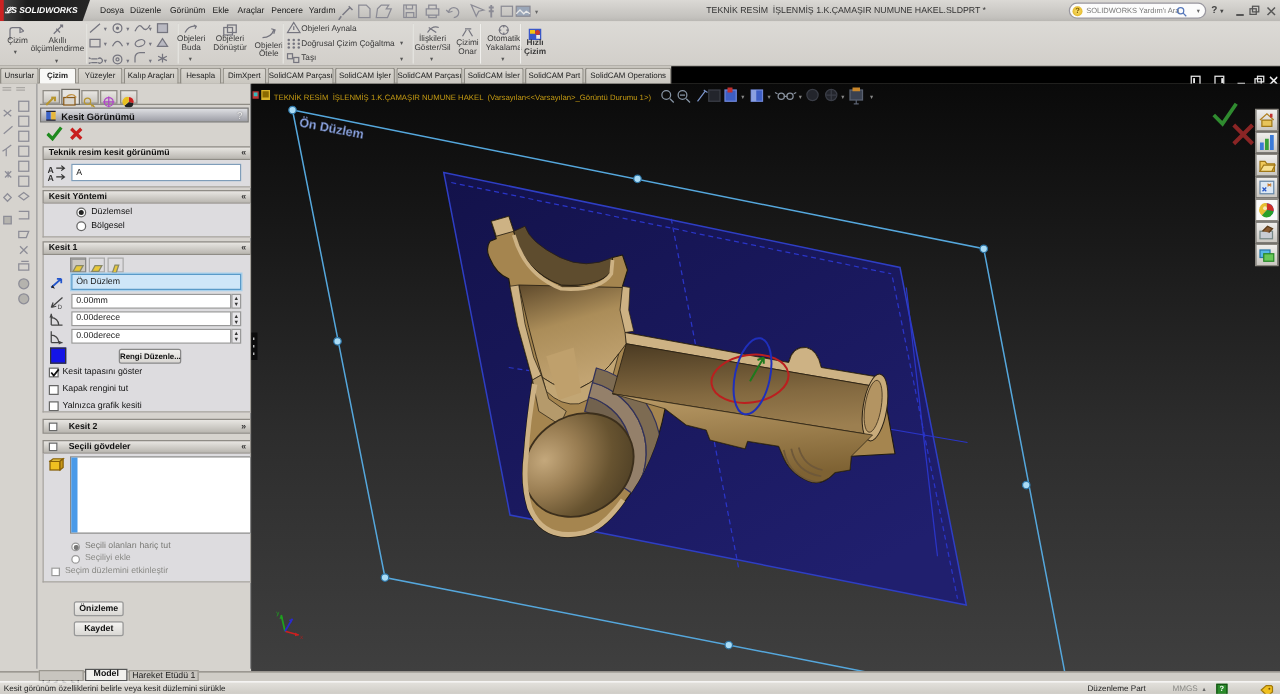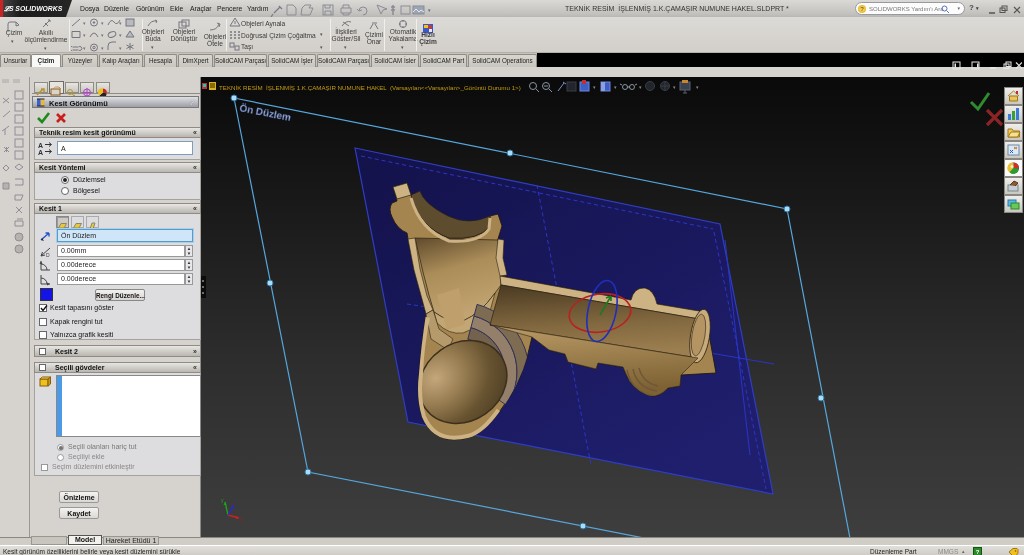--- a/index.html
+++ b/index.html
@@ -16,21 +16,21 @@
 #cmdbar{position:absolute;left:0;top:17px;width:1024px;height:36px;background:linear-gradient(#dcdad6,#d2cfca);border-bottom:1px solid #b3b0aa}
 .sep{position:absolute;top:2px;width:1px;height:32px;background:#b5b2ac;border-right:1px solid #f0efec}
 .cmlabel{position:absolute;font-size:6.6px;color:#3a3a3a;text-align:center;line-height:1.1}
 .cmdrop{position:absolute;font-size:5px;color:#555}
 .gico{color:#75757f;font-size:9px;line-height:1}
 
 #tabrow{position:absolute;left:0;top:53px;width:1024px;height:14px;background:#c6c3bc;border-bottom:1px solid #9b988f}
 .rtab{position:absolute;top:1px;height:13px;background:linear-gradient(#d9d6d0,#c9c6bf);border:1px solid #8f8c85;border-bottom:none;border-radius:2px 2px 0 0;font-size:6.3px;color:#222;text-align:center;line-height:12px;padding:0;overflow:hidden;white-space:nowrap}
 .rtab.active{background:#f8f8f6;font-weight:bold}
 
-#main{position:absolute;left:0;top:77px;width:1024px;height:470px}
+#main{position:absolute;left:0;top:67px;width:1024px;height:470px}
 #lefttools{position:absolute;left:0;top:0;width:29px;height:470px;background:#d6d3ce}
 #panel{position:absolute;left:29px;top:0;width:172px;height:468px;background:#d6d3ce;border-right:1px solid #888;border-left:1px solid #999}
 #viewport{position:absolute;left:201px;top:0;width:823px;height:470px;background:linear-gradient(#0b0b0b,#121212 18%,#2a2a2a 60%,#3f3f3f 100%)}
 
 .grphead{position:absolute;margin:0 2px;height:11px;background:linear-gradient(#e8e6e2,#b9b6b0);border:1px solid #8f8c86;font-size:7px;font-weight:bold;color:#111;line-height:10px;padding-left:4px}
 .grpbody{position:absolute;margin:0 2px;background:#dddcdf;border:1px solid #a5a29c;border-top:none}
 .chev{position:absolute;right:3px;top:0;font-size:7px;color:#333}
 .pfield{position:absolute;background:#fff;border:1px solid #7f9db9;font-size:7px;color:#222;line-height:10px;padding-left:3px}
 .cb{position:absolute;width:8px;height:8px;background:#fff;border:1px solid #666}
 .cblabel{position:absolute;font-size:7px;color:#111}

